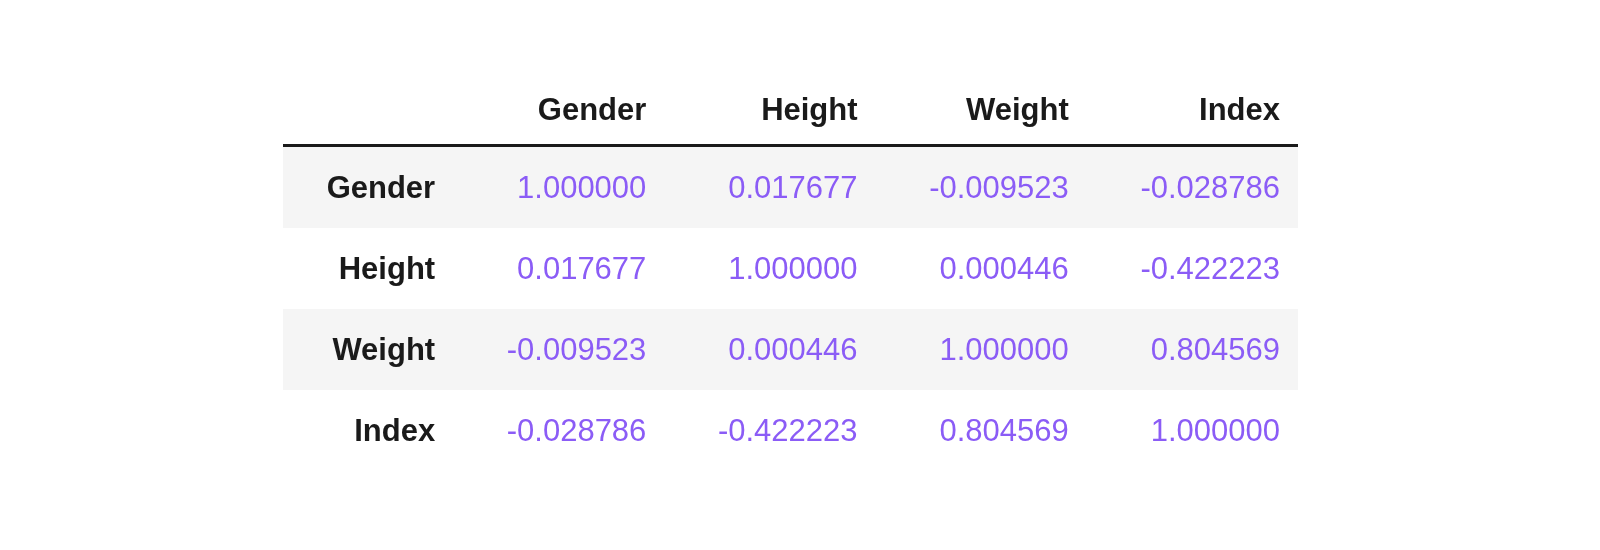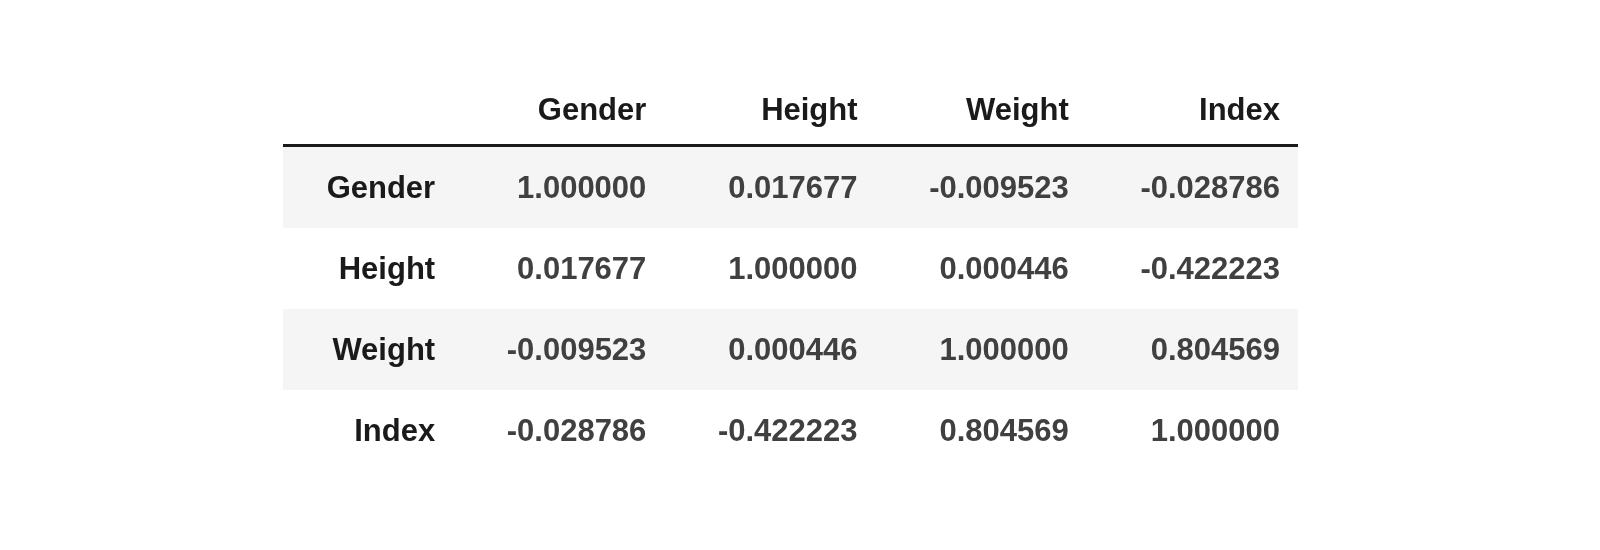--- a/index.html
+++ b/index.html
@@ -62,22 +62,22 @@
     text-align: right;
     vertical-align: middle;
     padding: 0 18px;
     height: 81px;
     border: none;
     white-space: nowrap;
   }
 
   table.df tbody td.cell {
     font-size: 31px;
-    font-weight: bold;
-    color: #404040;
+    font-weight: normal;
+    color: #8b5cf6;
     text-align: right;
     vertical-align: middle;
     padding: 0 18px;
     height: 81px;
     border: none;
     white-space: nowrap;
     font-variant-numeric: tabular-nums;
   }
 
   col.c-label { width: 170px; }

